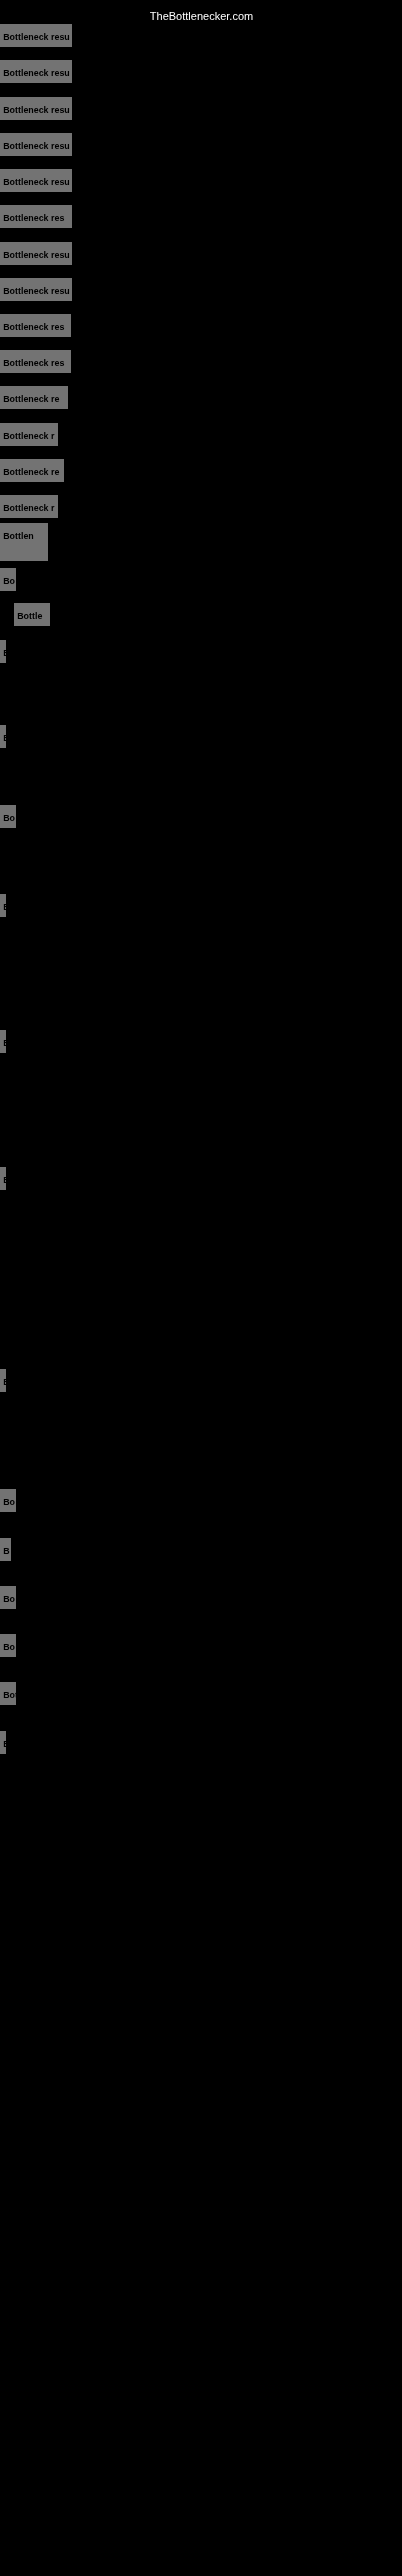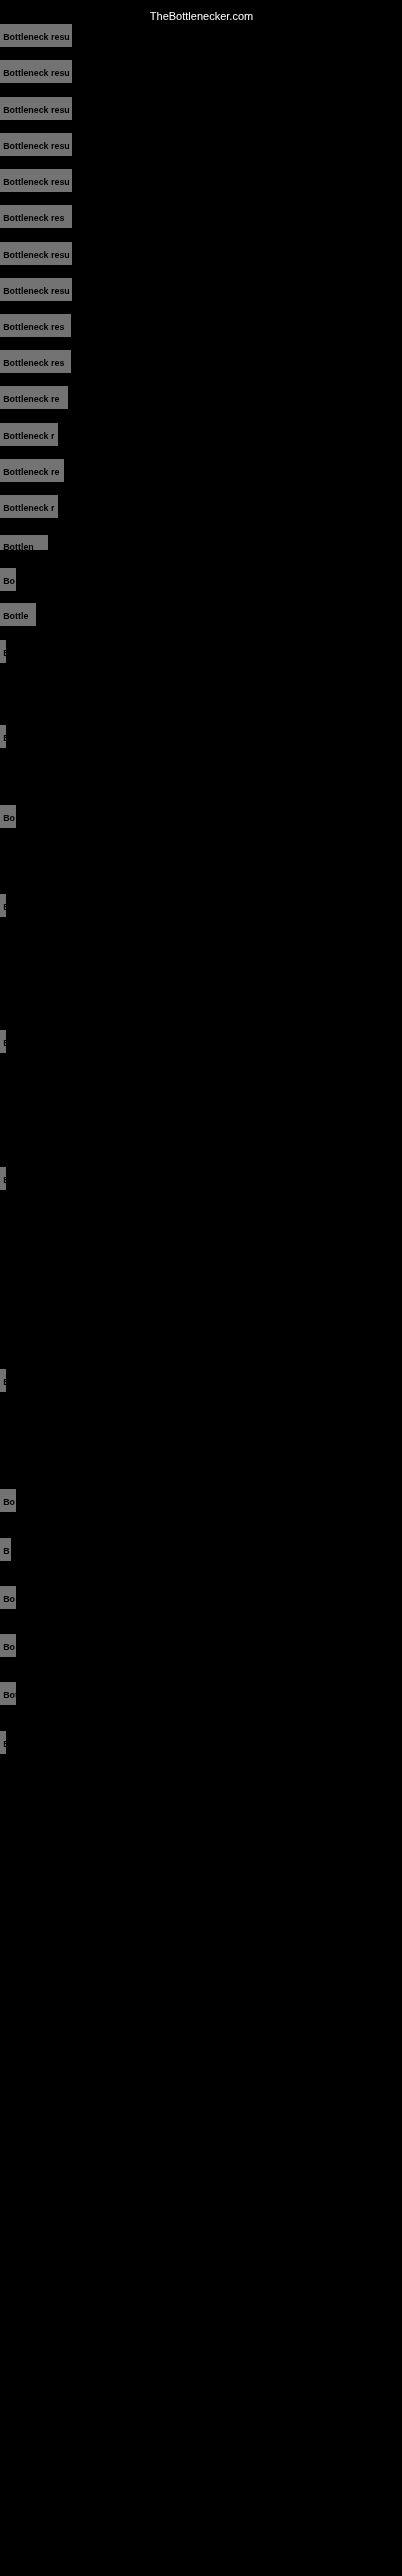--- a/index.html
+++ b/index.html
@@ -84,26 +84,26 @@
 <div class="bar-container" style="top: 423px; height: 22.5px; width: 81px;">
     <div class="bar-label" style="width: 58px; height: 22.5px; line-height: 22.5px;">Bottleneck r</div>
   </div>
 <div class="bar-container" style="top: 459px; height: 22.5px; width: 87px;">
     <div class="bar-label" style="width: 64px; height: 22.5px; line-height: 22.5px;">Bottleneck re</div>
   </div>
 <div class="bar-container" style="top: 495px; height: 22.5px; width: 76px;">
     <div class="bar-label" style="width: 58px; height: 22.5px; line-height: 22.5px;">Bottleneck r</div>
   </div>
 <div class="bar-container" style="top: 531px; height: 22.5px; width: 64px;">
-    <div class="bar-label" style="width: 48px; height: 15px; line-height: 22.5px;">Bottlen</div>
+    <div class="bar-label" style="width: 48px; height: 38px; line-height: 22.5px;">Bottlen</div>
   </div>
 <div class="bar-container" style="top: 568px; height: 22.5px; width: 24px;">
     <div class="bar-label" style="width: 16px; height: 22.5px; line-height: 22.5px;">Bo</div>
   </div>
-<div class="bar-container" style="top: 604px; height: 21px; width: 50px;">
+<div class="bar-container" style="top: 604px; height: 21px; width: 50px; justify-content: flex-end;">
     <div class="bar-label" style="width: 36px; height: 22.5px; line-height: 22.5px;">Bottle</div>
   </div>
 <div class="bar-container" style="top: 640px; height: 22.5px; width: 9.7px;">
     <div class="bar-label" style="width: 6.4px; height: 22.5px; line-height: 22.5px;">B</div>
   </div>
 <div class="bar-container" style="top: 725px; height: 22.5px; width: 9.7px;">
     <div class="bar-label" style="width: 6.4px; height: 22.5px; line-height: 22.5px;">B</div>
   </div>
 <div class="bar-container" style="top: 805px; height: 22.5px; width: 24px;">
     <div class="bar-label" style="width: 16px; height: 22.5px; line-height: 22.5px;">Bo</div>

